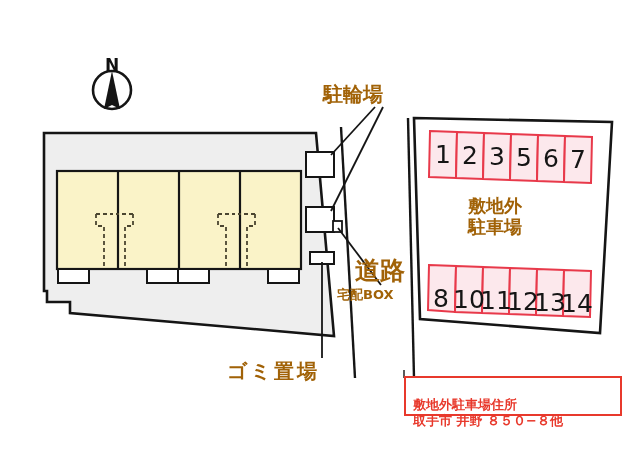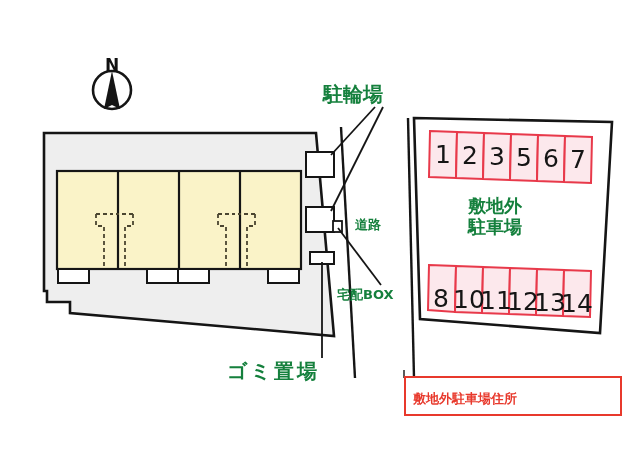--- a/index.html
+++ b/index.html
@@ -23,31 +23,32 @@
   svg.mapsvg {
     position: absolute;
     left: 0; top: 0;
     width: 640px;
     height: 452px;
   }
   .lbl {
     position: absolute;
     white-space: nowrap;
     font-family: "DejaVu Sans", "Liberation Sans", sans-serif;
-    color: #15803d;
+    color: #a16207;
     line-height: 1.05;
   }
   .lbl-jp-big {
     font-size: 20px;
     font-weight: 700;
     letter-spacing: 0px;
   }
   .lbl-jp-mid {
-    font-size: 13px;
-    font-weight: 700;
+    font-size: 25px;
+    font-weight: 700;
+    margin-top: 40px;
   }
   .lbl-jp-small {
     font-size: 13px;
     font-weight: 700;
   }
   .lbl-center {
     font-size: 18px;
     font-weight: 700;
     text-align: center;
     line-height: 1.15;
@@ -67,21 +68,21 @@
   }
   .addr-box {
     position: absolute;
     left: 404px;
     top: 376px;
     width: 218px;
     height: 40px;
     border: 2px solid #e8392c;
     box-sizing: border-box;
     background: #ffffff;
-    padding: 13px 6px 0 7px;
+    padding: 19px 6px 0 7px;
   }
   .addr-line {
     font-family: "DejaVu Sans", "Liberation Sans", sans-serif;
     font-size: 13px;
     font-weight: 700;
     color: #e8392c;
     line-height: 1.25;
     white-space: nowrap;
   }
 </style>
@@ -195,15 +196,16 @@
 
   <div class="lbl lbl-jp-big" style="left:227px; top:352px; letter-spacing:3px;margin-top:9px;">ゴミ置場</div>
 
   <div class="lbl lbl-center" style="left:468px; top:196px;">
     <div>敷地外</div>
     <div>駐車場</div>
   </div>
 
   <div class="addr-box">
     <div class="addr-line">敷地外駐車場住所</div>
+    <div class="addr-line">取手市 井野 ８５０−８他</div>
   </div>
 
 </div>
 
 </body></html>

